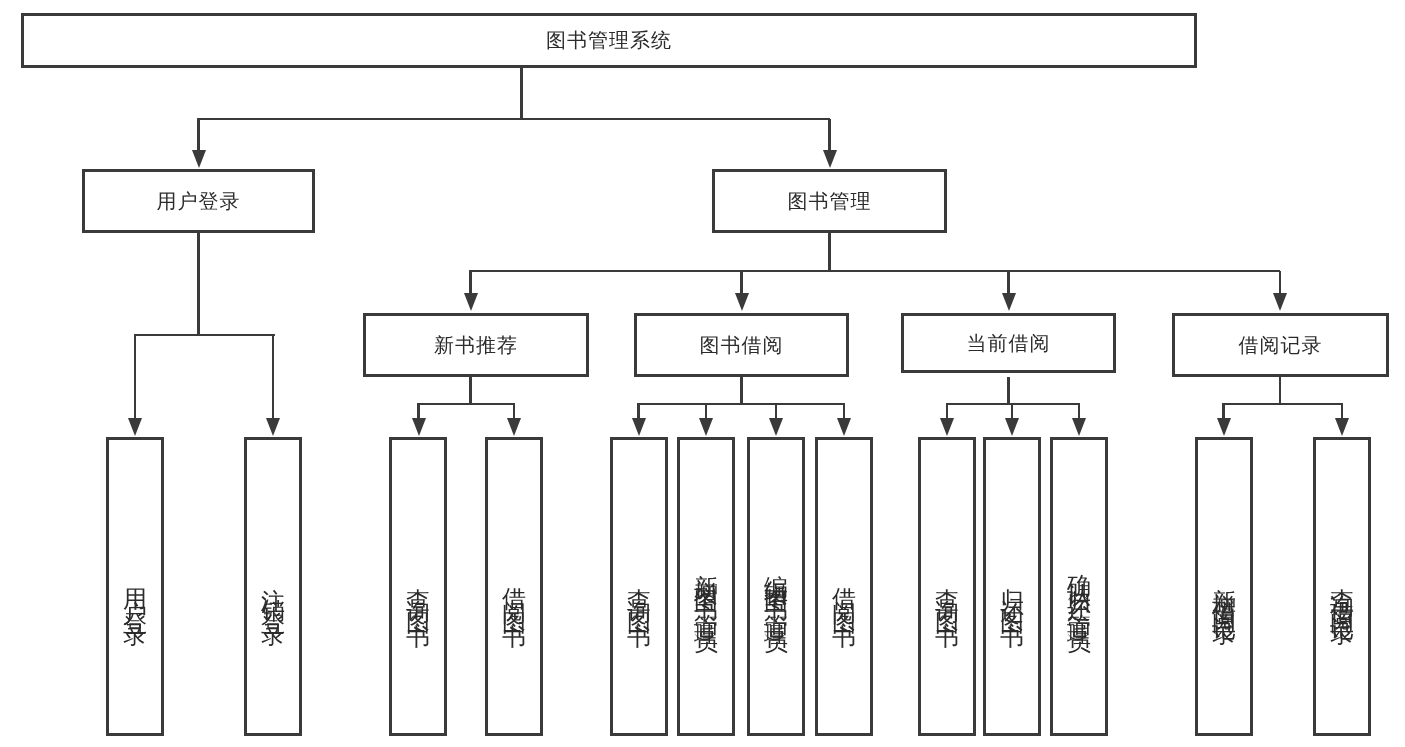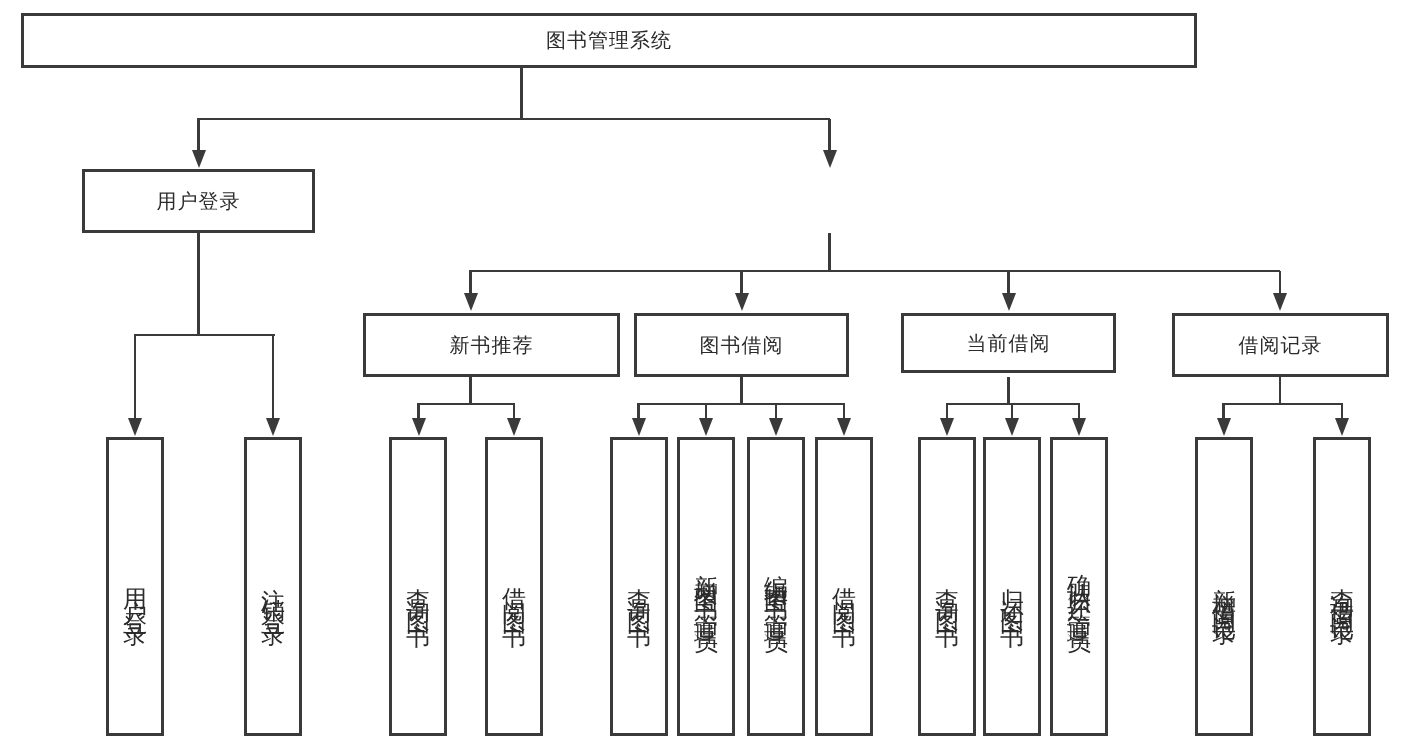--- a/index.html
+++ b/index.html
@@ -45,22 +45,25 @@
 
 <div class="canvas">
 
   <div class="box hdr" style="left:21px;top:13px;width:1176px;height:55px;">
     <span>图书管理系统</span>
   </div>
 
   <div class="box hdr" style="left:82px;top:169px;width:233px;height:64px;">
     <span>用户登录</span>
   </div>
+  <div class="box hdr" style="left:712px;top:169px;width:235px;height:64px;">
+    <span>图书管理</span>
+  </div>
 
-  <div class="box hdr" style="left:363px;top:313px;width:257px;height:64px;">
+  <div class="box hdr" style="left:363px;top:313px;width:226px;height:64px;">
     <span>新书推荐</span>
   </div>
   <div class="box hdr" style="left:634px;top:313px;width:215px;height:64px;align-items:center;">
     <span>图书借阅</span>
   </div>
   <div class="box hdr" style="left:901px;top:313px;width:215px;height:60px;">
     <span>当前借阅</span>
   </div>
   <div class="box hdr" style="left:1172px;top:313px;width:217px;height:64px;">
     <span>借阅记录</span>

